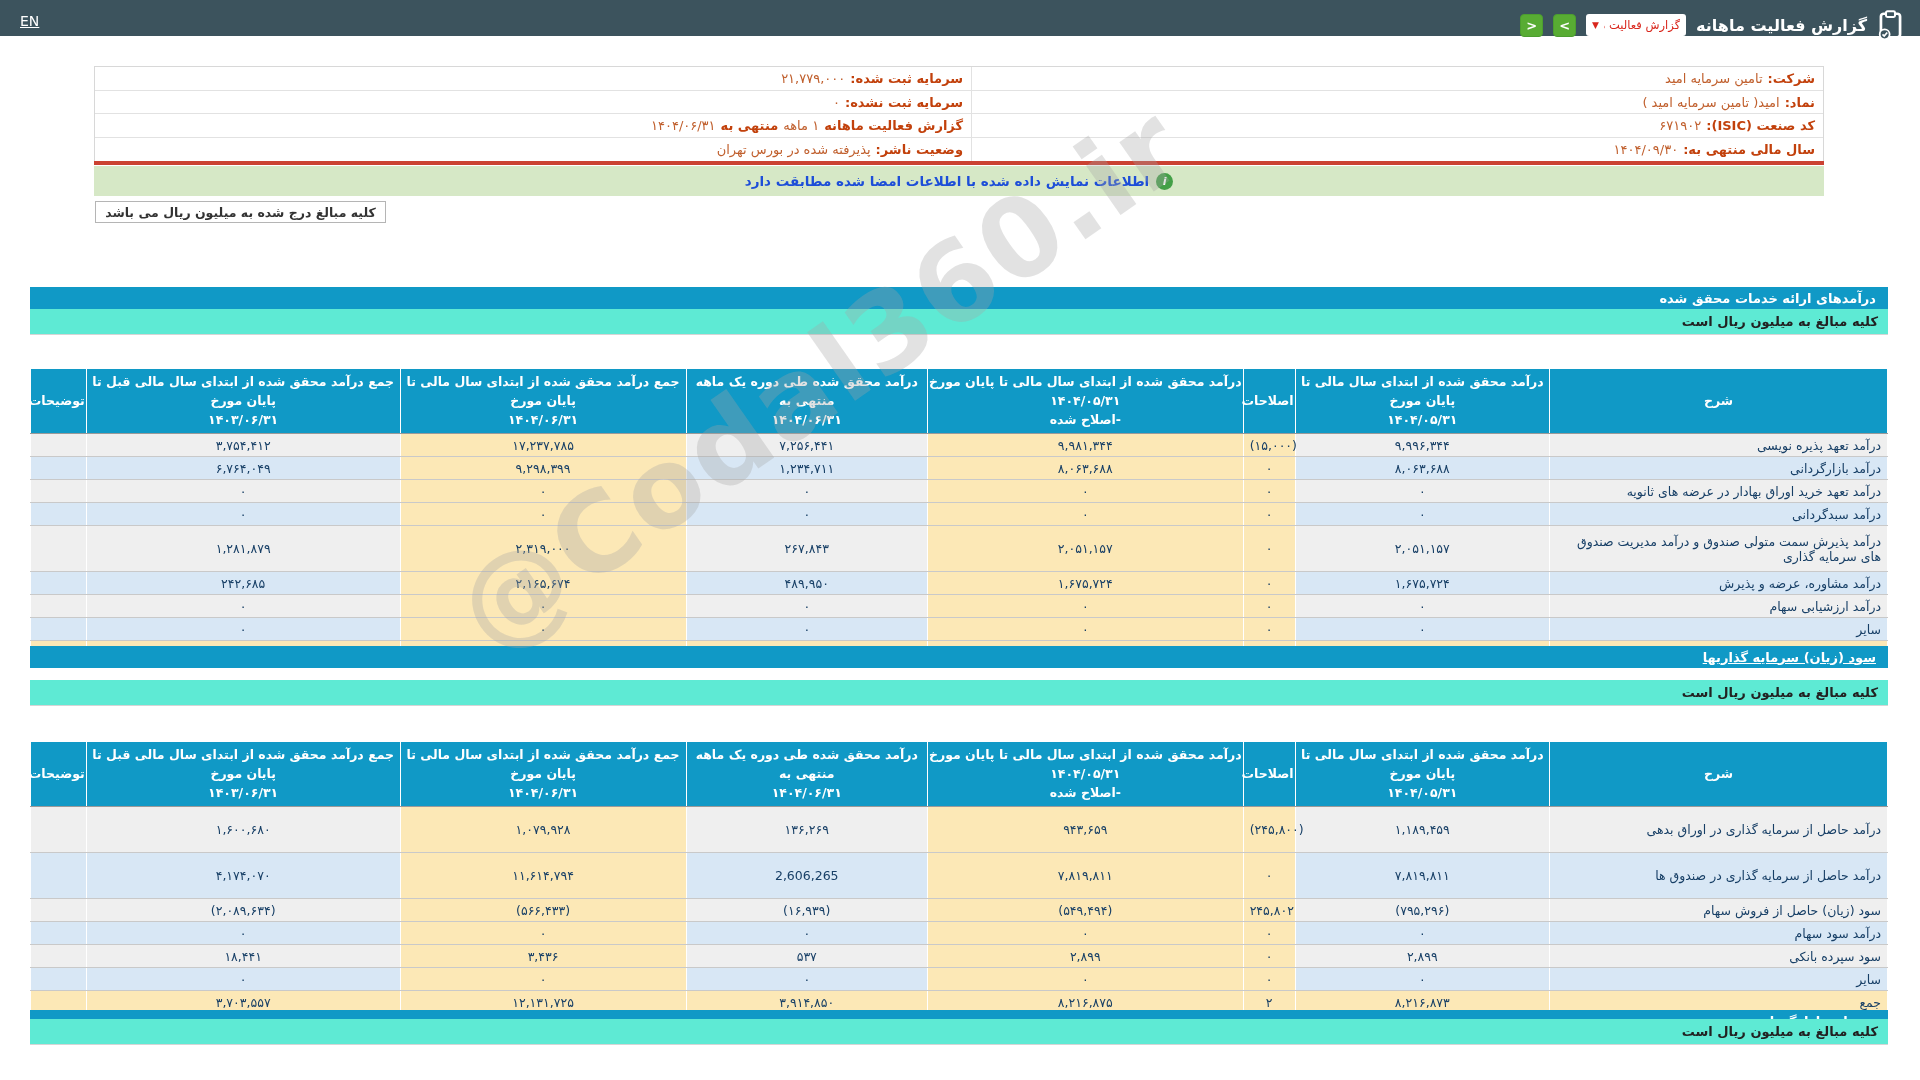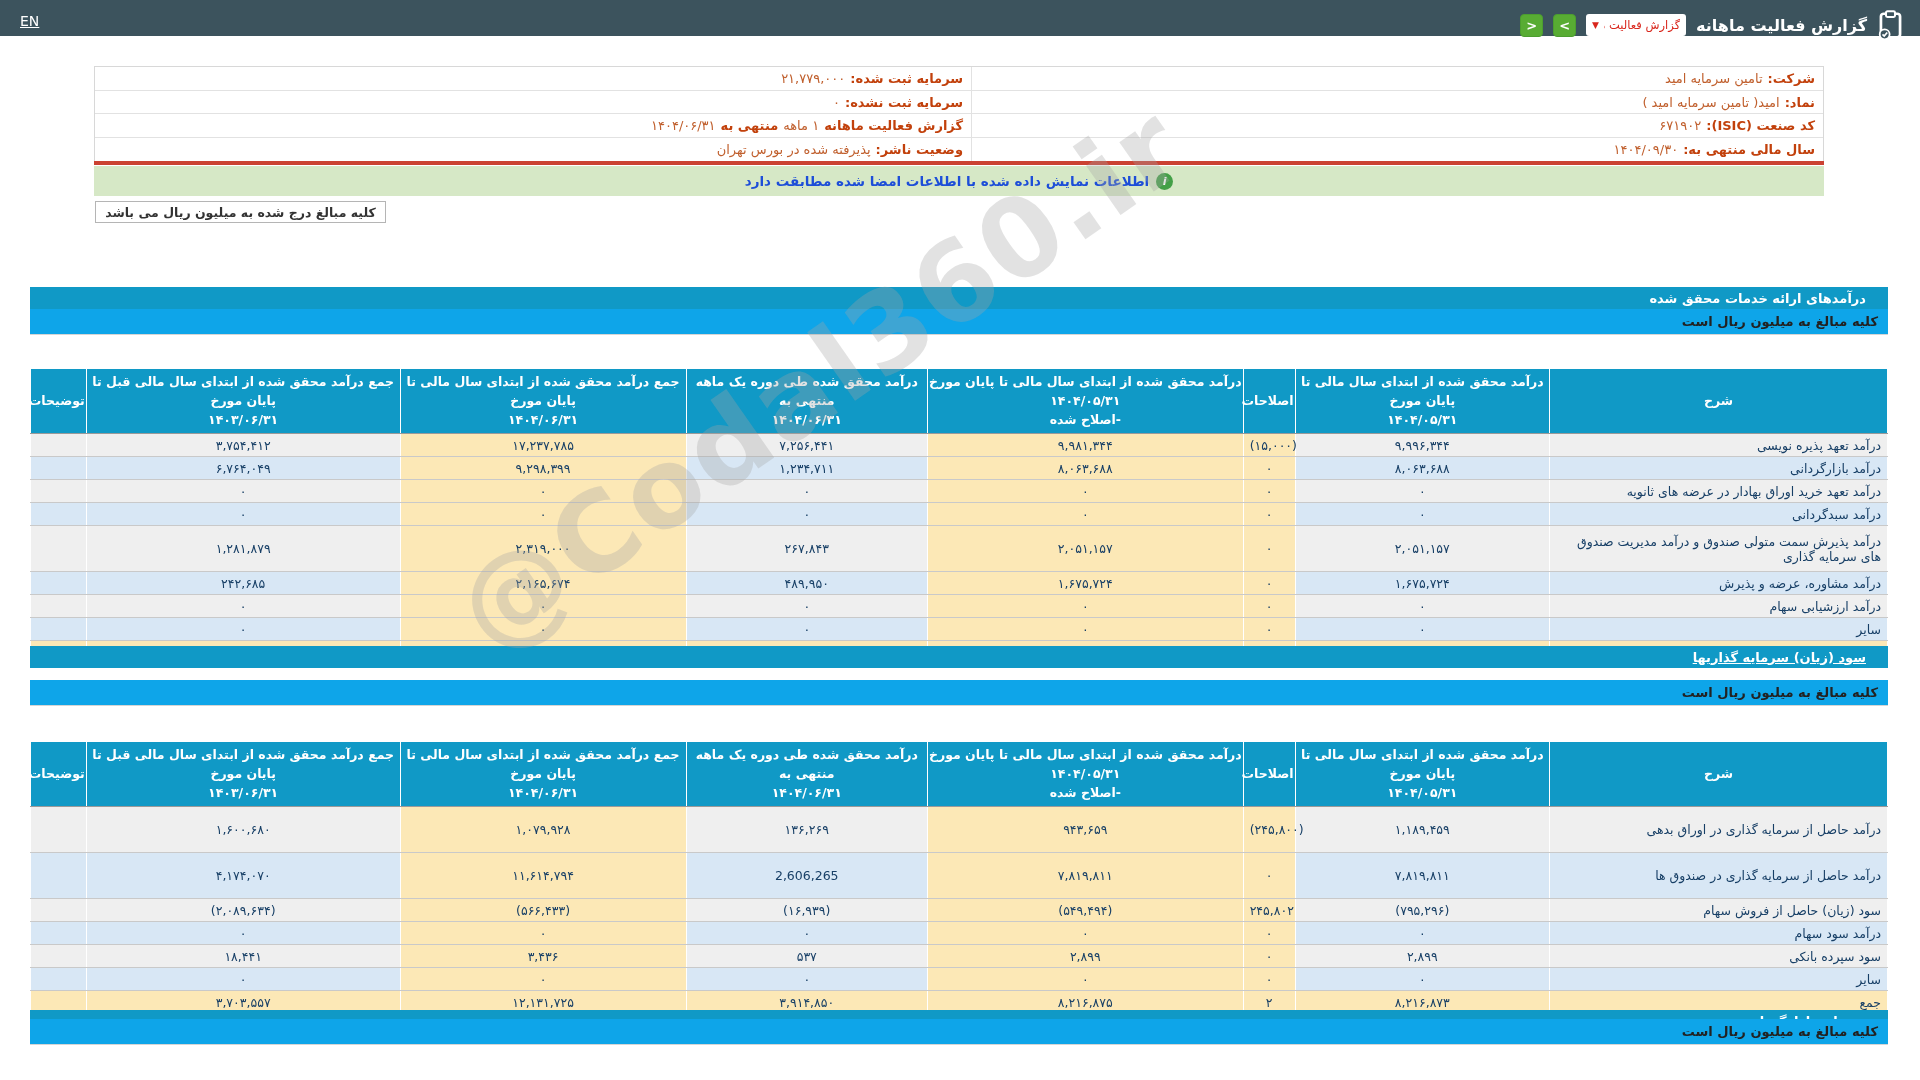--- a/index.html
+++ b/index.html
@@ -45,22 +45,22 @@
                font-size:11px; font-weight:bold; display:flex; align-items:center;
                justify-content:center; font-style:italic; }
 
   .amounts-box { position:absolute; left:95px; top:201px; width:291px; height:22px;
                  border:1px solid #b5b5b5; background:#fff; display:flex; align-items:center;
                  justify-content:center; font-size:12.5px; font-weight:bold; color:#333; }
 
   
   .section-bar { position:absolute; left:30px; width:1858px; height:22px; background:#1099c6;
                  color:#fff; font-size:13px; font-weight:bold; display:flex; align-items:center;
-                 padding:0 22px; direction:rtl; }
-  .note-row { position:absolute; left:30px; width:1858px; height:26px; background:#0ea5e9;
+                 padding:0 12px; direction:rtl; }
+  .note-row { position:absolute; left:30px; width:1858px; height:26px; background:#5eead4;
               border-bottom:1px solid #d5d5d5; display:flex; align-items:center;
               padding:0 10px; font-size:13px; font-weight:bold; color:#222; direction:rtl; }
 
   
   table.data { position:absolute; left:30px; width:1858px; border-collapse:collapse;
                direction:rtl; table-layout:fixed; }
   table.data th { background:#1099c6; color:#fff; font-size:12.5px; font-weight:bold;
                   border:1px solid #fff; border-bottom:1px solid #9a9a9a;
                   padding:4px 1px; height:42px; text-align:center; line-height:1.5; }
   table.data td { font-size:12.5px; color:#173f66; border-left:1px solid #fff;

